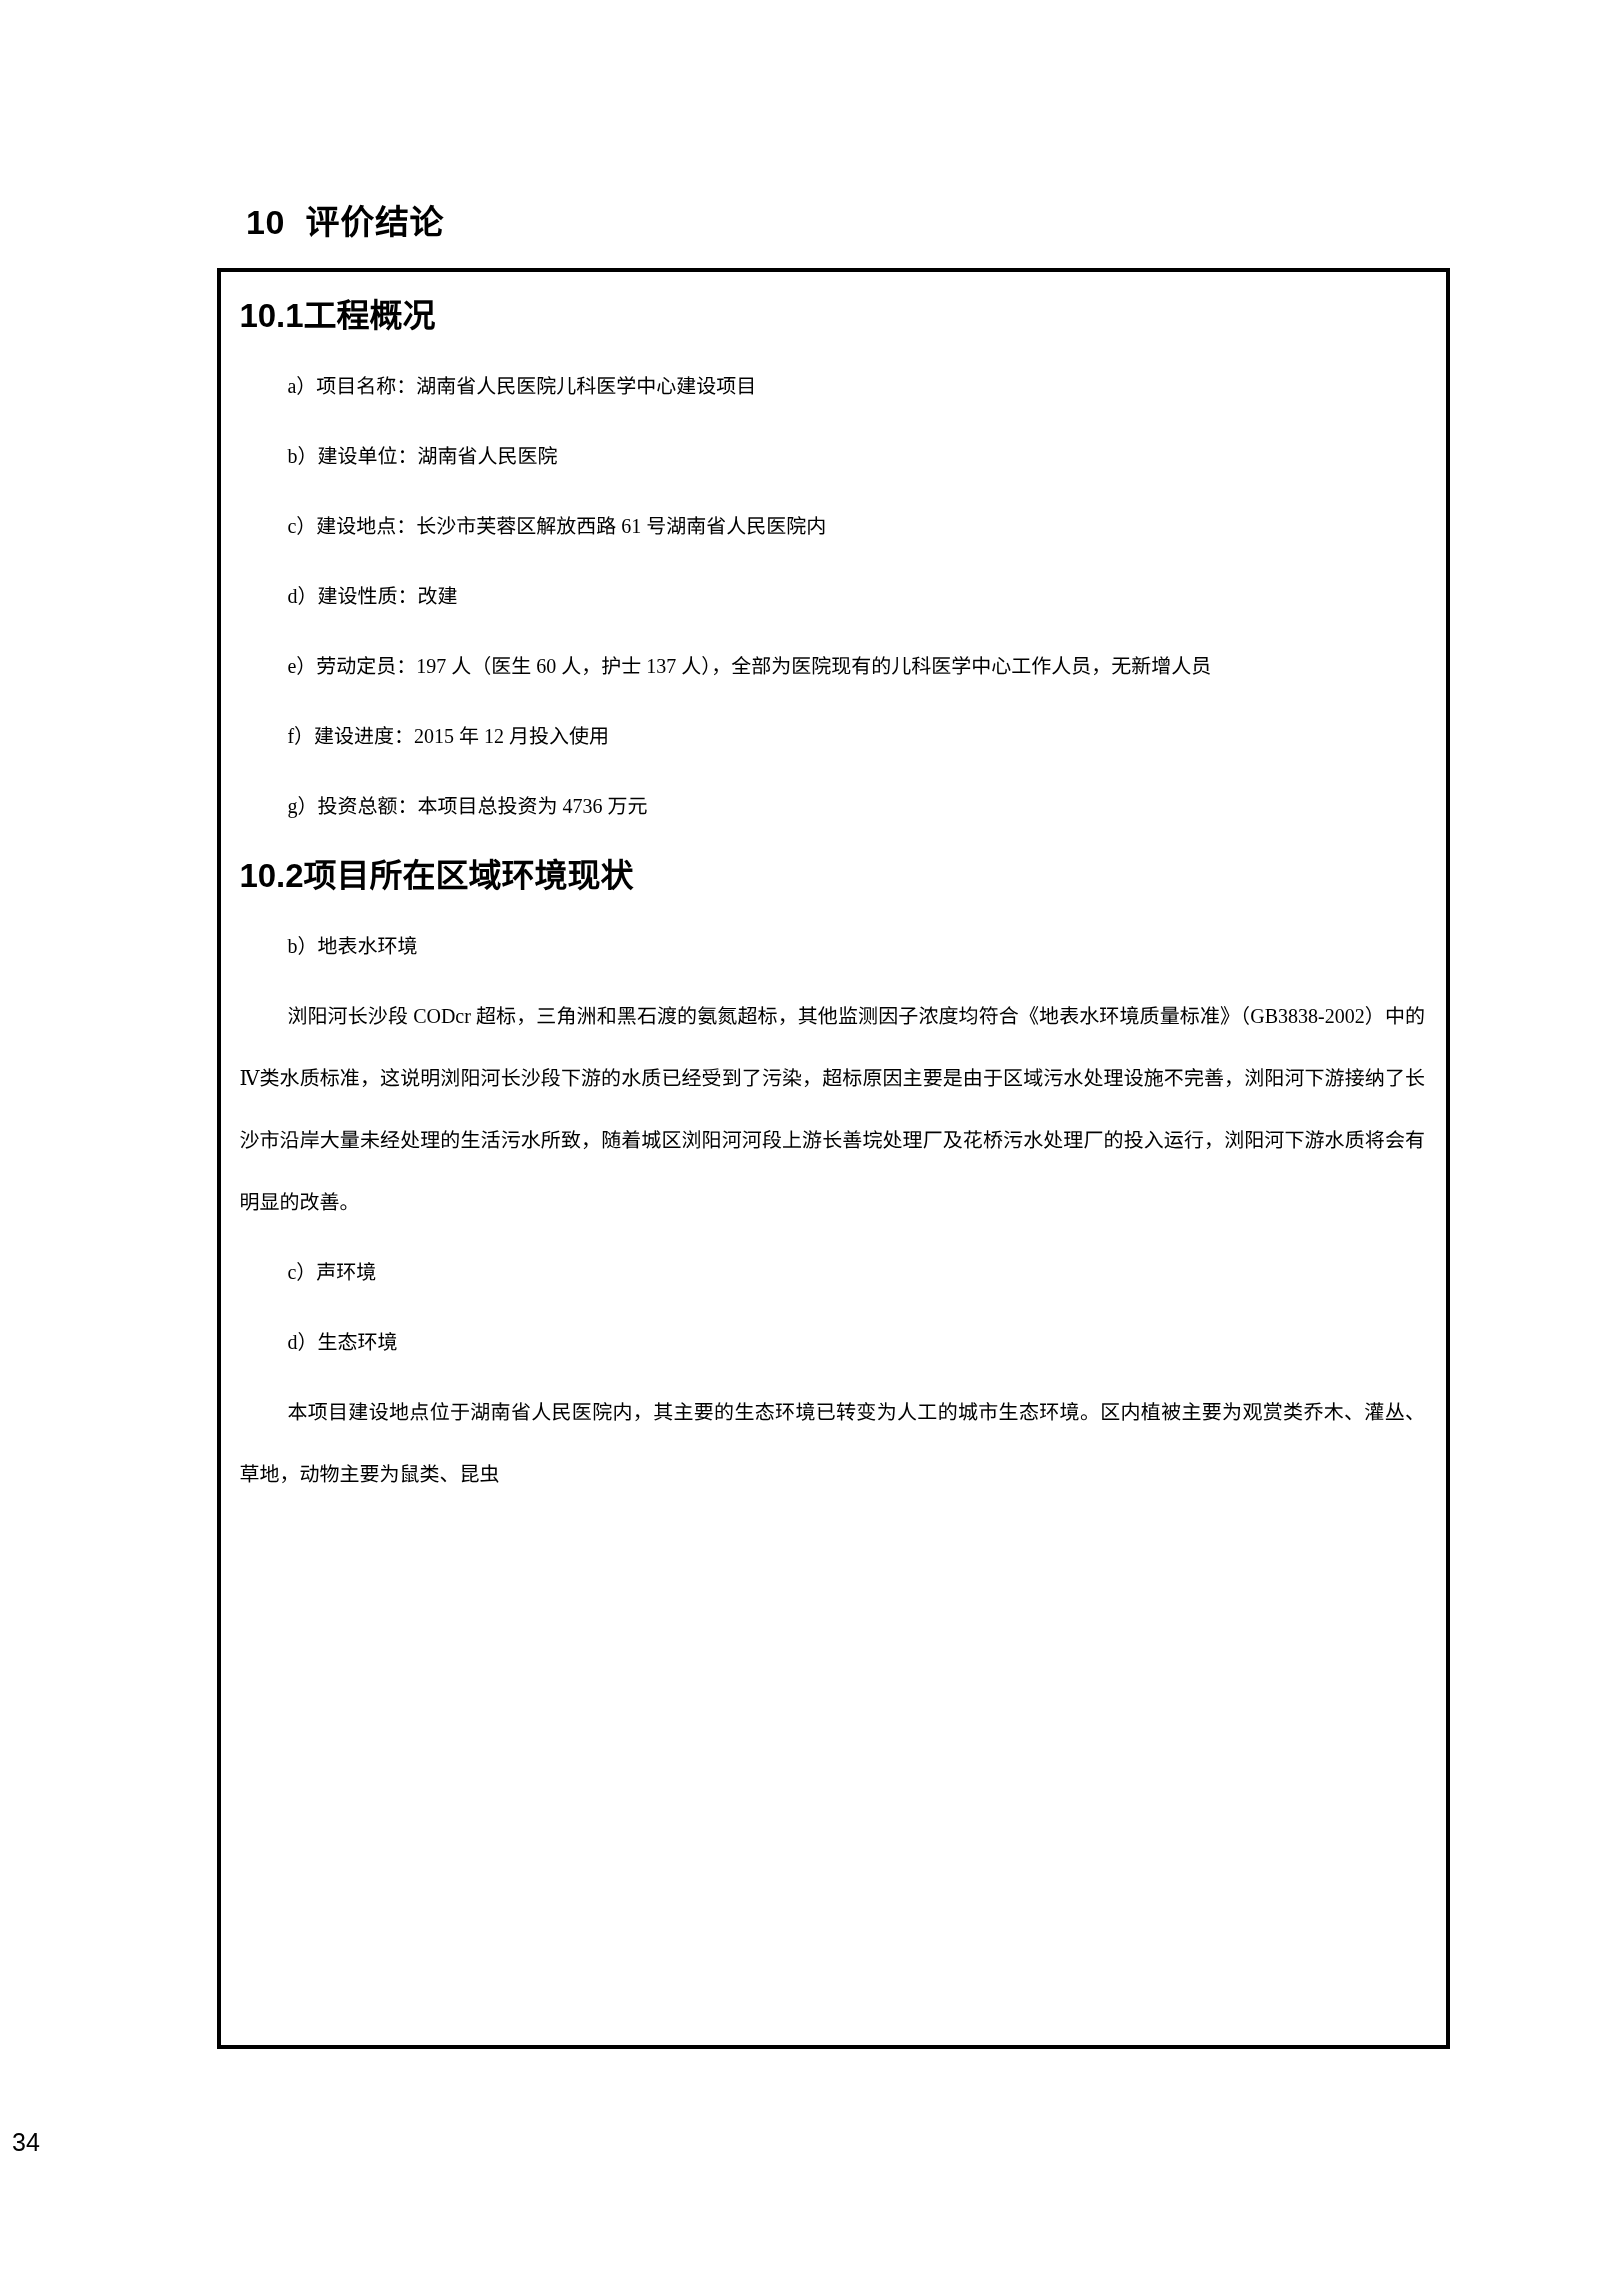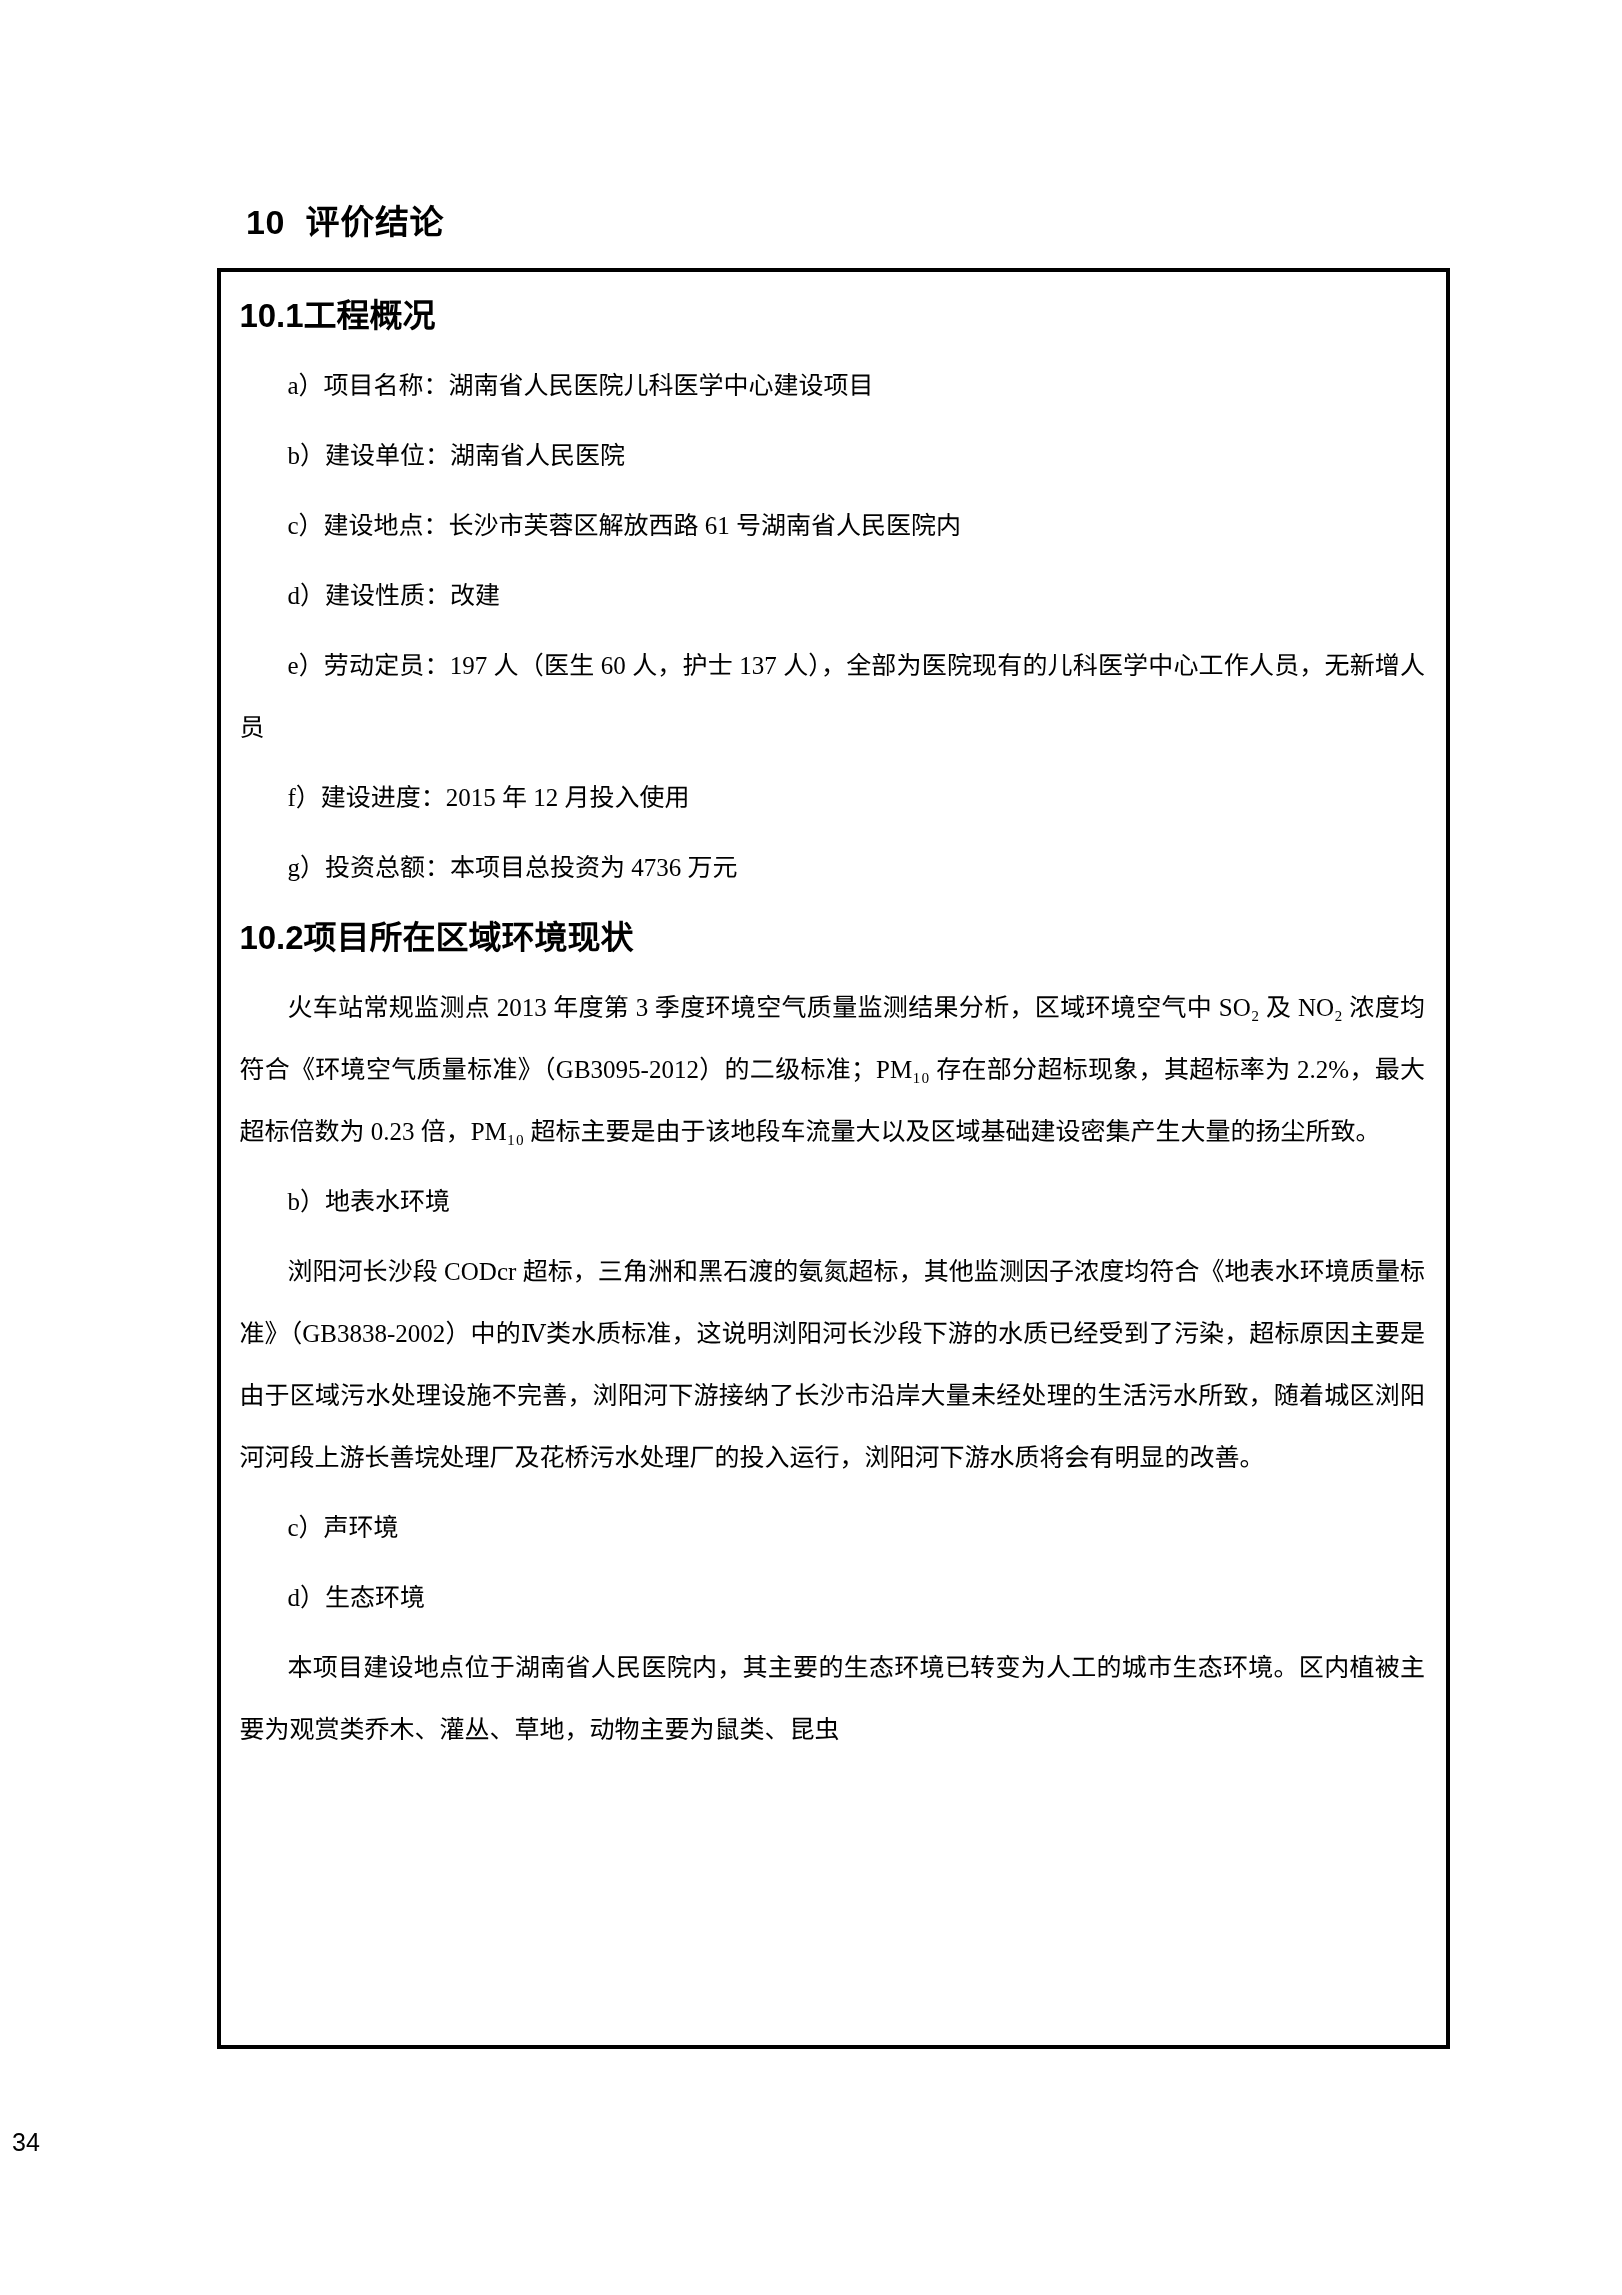--- a/index.html
+++ b/index.html
@@ -29,21 +29,21 @@
     left: 209px;
     top: 260px;
     width: 1233px;
     height: 1781px;
     border: 4.6px solid #000000;
     padding: 9.2px 17px 0 14.4px;
     background: #ffffff;
   }
   .blk {
     color: #000000;
-    font-size: 25px;
+    font-size: 20px;
     line-height: 62px;
   }
   .heading {
     font-family: "Liberation Sans", "DejaVu Sans", sans-serif;
     font-weight: bold;
     font-size: 33px;
   }
   .item, .para {
     font-family: "Liberation Serif", "DejaVu Serif", serif;
     font-weight: normal;
@@ -72,21 +72,20 @@
   <div class="content-box">
     <p class="blk heading">10.1工程概况</p>
     <p class="blk item">a）项目名称：湖南省人民医院儿科医学中心建设项目</p>
     <p class="blk item">b）建设单位：湖南省人民医院</p>
     <p class="blk item">c）建设地点：长沙市芙蓉区解放西路 61 号湖南省人民医院内</p>
     <p class="blk item">d）建设性质：改建</p>
     <p class="blk item">e）劳动定员：197 人（医生 60 人，护士 137 人），全部为医院现有的儿科医学中心工作人员，无新增人员</p>
     <p class="blk item">f）建设进度：2015 年 12 月投入使用</p>
     <p class="blk item">g）投资总额：本项目总投资为 4736 万元</p>
     <p class="blk heading">10.2项目所在区域环境现状</p>
-    <p class="blk para">火车站常规监测点 2013 年度第 3 季度环境空气质量监测结果分析，区域环境空气中 SO₂ 及 NO₂ 浓度均符合《环境空气质量标准》（GB3095-2012）的二级标准；PM₁₀ 存在部分超标现象，其超标率为 2.2%，最大超标倍数为 0.23 倍，PM₁₀ 超标主要是由于该地段车流量大以及区域基础建设密集产生大量的扬尘所致。</p>
     <p class="blk item">b）地表水环境</p>
     <p class="blk para">浏阳河长沙段 CODcr 超标，三角洲和黑石渡的氨氮超标，其他监测因子浓度均符合《地表水环境质量标准》（GB3838-2002）中的Ⅳ类水质标准，这说明浏阳河长沙段下游的水质已经受到了污染，超标原因主要是由于区域污水处理设施不完善，浏阳河下游接纳了长沙市沿岸大量未经处理的生活污水所致，随着城区浏阳河河段上游长善垸处理厂及花桥污水处理厂的投入运行，浏阳河下游水质将会有明显的改善。</p>
     <p class="blk item">c）声环境</p>
     <p class="blk item">d）生态环境</p>
     <p class="blk para">本项目建设地点位于湖南省人民医院内，其主要的生态环境已转变为人工的城市生态环境。区内植被主要为观赏类乔木、灌丛、草地，动物主要为鼠类、昆虫</p>
   </div>
 
   <div class="page-number">34</div>
 
 </div>

